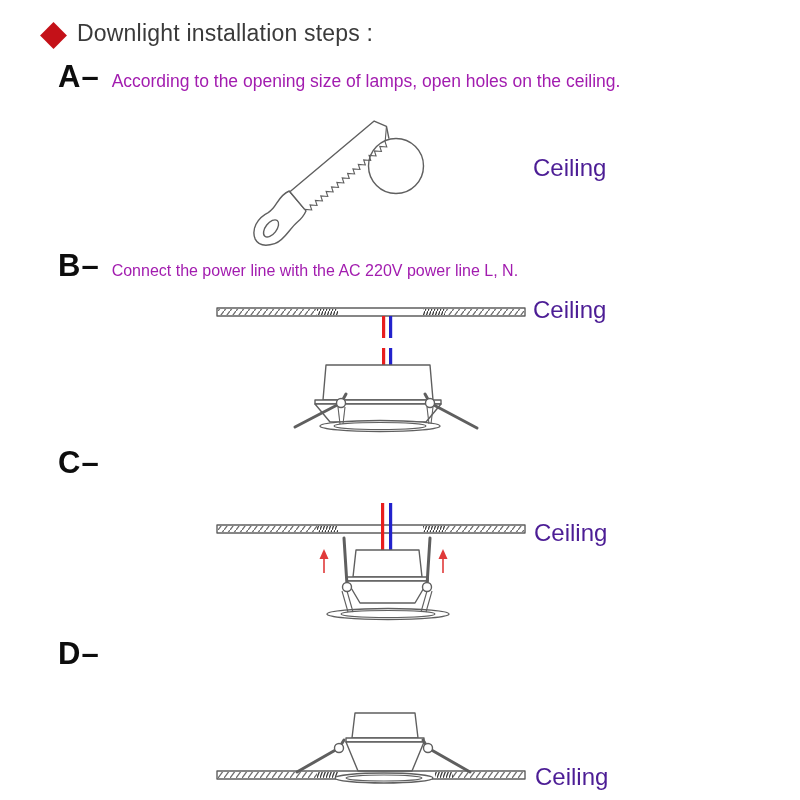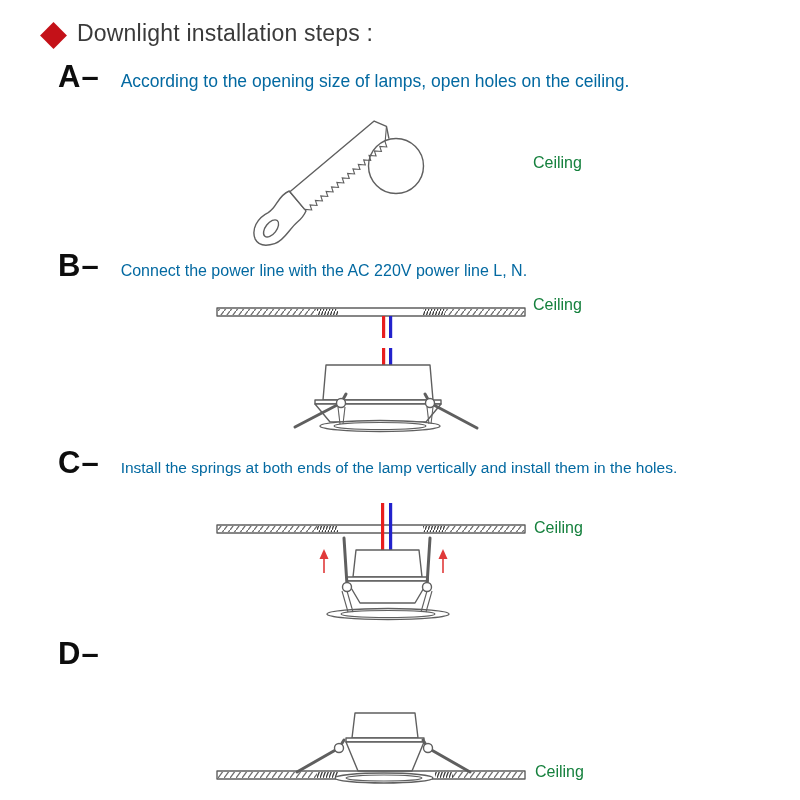--- a/index.html
+++ b/index.html
@@ -8,28 +8,28 @@
     font-family:"Liberation Sans","DejaVu Sans",sans-serif;color:#2c2c2c;
   }
   
   .title-row{position:absolute;left:38px;top:20px;display:flex;align-items:center;}
   .diamond{width:19px;height:19px;background:var(--accent-red,#c41118);transform:rotate(45deg);margin:4px 14px 0 6px;flex:0 0 auto;}
   .title-text{font-size:23px;color:#3a3a3a;letter-spacing:.2px;}
   
   .step-heading{position:absolute;left:58px;display:flex;align-items:baseline;width:724px;}
   .step-letter{font-size:31px;font-weight:800;color:#0d0d0d;line-height:1;}
   .step-dash{font-size:31px;font-weight:800;color:#0d0d0d;line-height:1;margin-left:1px;}
-  .step-text{margin-left:22px;color:#0369a1;line-height:1.7;white-space:pre-line;}
+  .step-text{margin-left:13px;color:#a21caf;line-height:1.7;white-space:pre-line;}
   .ft-a{font-size:17.5px;}
   .ft-b{font-size:16px;text-align:center;}
   .ft-c{font-size:15.5px;}
   .ft-d{font-size:15.5px;}
   
   .illus{position:absolute;}
-  .ceiling-label{position:absolute;font-size:16px;color:#15803d;}
+  .ceiling-label{position:absolute;font-size:24px;color:#4c1d95;}
   .ln{stroke:var(--line-gray,#5f5f5f);fill:none;stroke-width:1.4;stroke-linejoin:round;}
   .lnw{stroke:var(--line-gray,#5f5f5f);fill:#fff;stroke-width:1.4;stroke-linejoin:round;}
   .arm{stroke:var(--line-gray,#5f5f5f);fill:none;stroke-width:3;stroke-linecap:round;}
   .thin{stroke:var(--line-gray,#5f5f5f);fill:none;stroke-width:1.1;}
   .wire-red{fill:var(--wire-red,#e81e1e);}
   .wire-blue{fill:var(--wire-blue,#2222cc);}
   .arrow{stroke:var(--arrow-red,#e03a3a);stroke-width:1.6;fill:none;}
   .arrow-head{fill:var(--arrow-red,#e03a3a);stroke:none;}
 </style>
 </head>
@@ -105,21 +105,20 @@
         <circle class="lnw" cx="141" cy="108" r="4.5"></circle>
         <circle class="lnw" cx="230" cy="108" r="4.5"></circle>
       </g>
     </g>
   </svg>
   <span class="ceiling-label" style="left:533px;top:296px">Ceiling</span>
 
   <div class="step-heading" style="top:447px">
     <span class="step-letter">C</span>
       <span class="step-dash">–</span>
-    <span class="step-text ft-c">Install the springs at both ends of the lamp vertically and install them in the holes.</span>
   </div>
 
   <svg class="illus" style="left:200px;top:498px" width="400" height="130" viewBox="0 0 400 130">
     <defs>
       <pattern id="hC" width="6" height="8" patternUnits="userSpaceOnUse">
         <line x1="0" y1="8" x2="6" y2="0" stroke="#6a6a6a" stroke-width="1.3"></line>
       </pattern>
       <pattern id="dC" width="3" height="8" patternUnits="userSpaceOnUse">
         <line x1="0" y1="8" x2="3" y2="0" stroke="#3a3a3a" stroke-width="1.3"></line>
       </pattern>

